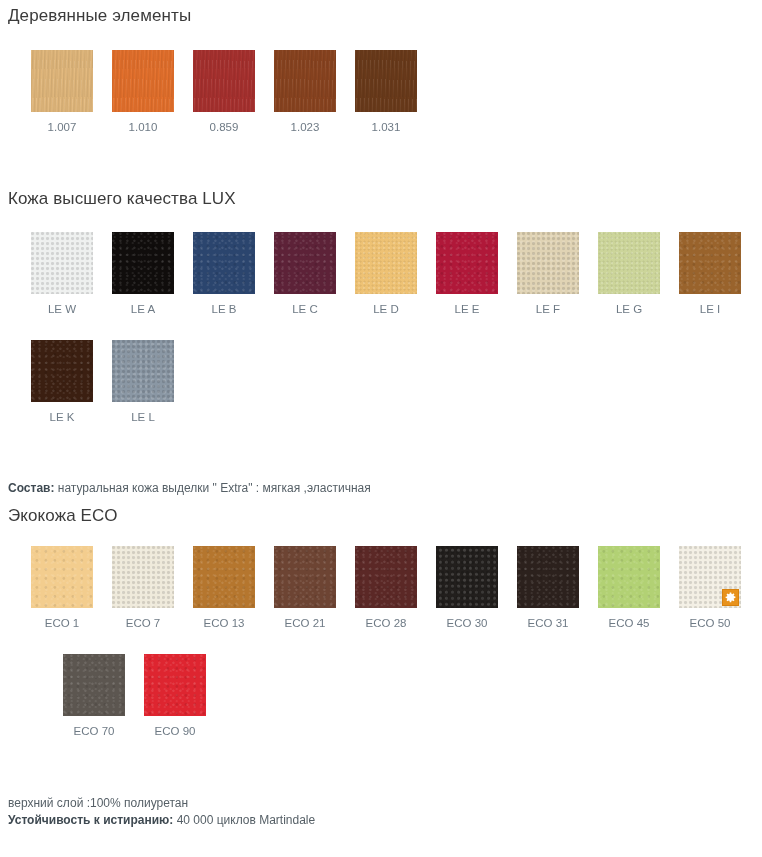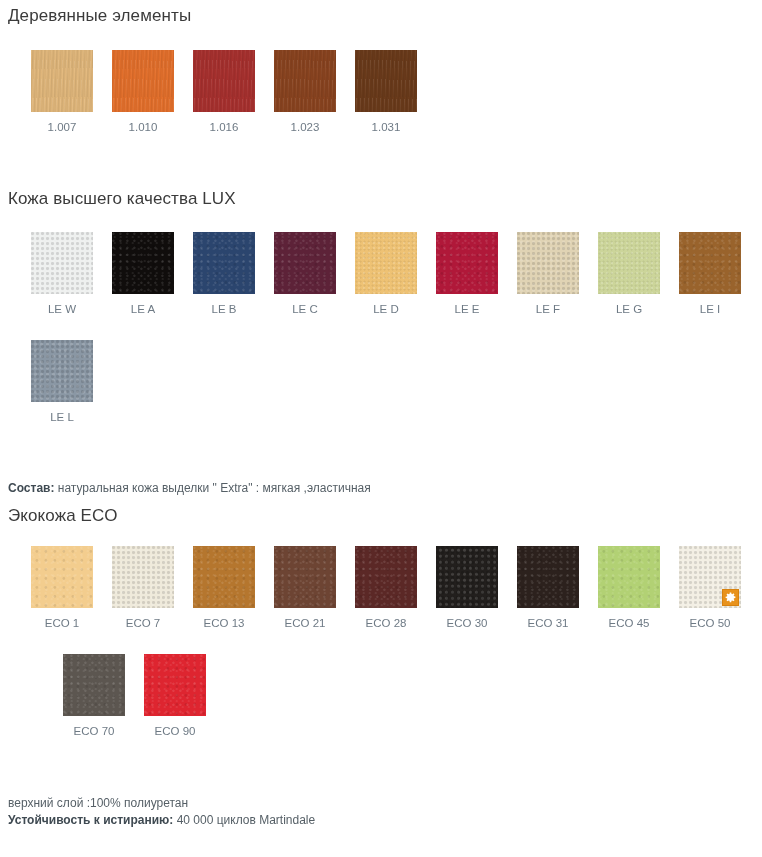--- a/index.html
+++ b/index.html
@@ -154,21 +154,21 @@
       <div class="swatch-cell">
         <span class="swatch-chip tex-wood" style="background-color: rgb(226, 184, 124);"></span>
         <span class="swatch-label">1.007</span>
       </div>
       <div class="swatch-cell">
         <span class="swatch-chip tex-wood" style="background-color: rgb(228, 112, 44);"></span>
         <span class="swatch-label">1.010</span>
       </div>
       <div class="swatch-cell">
         <span class="swatch-chip tex-wood" style="background-color: rgb(168, 49, 47);"></span>
-        <span class="swatch-label">1.016</span>
+        <span class="swatch-label">0.859</span>
       </div>
       <div class="swatch-cell">
         <span class="swatch-chip tex-wood" style="background-color: rgb(138, 68, 32);"></span>
         <span class="swatch-label">1.023</span>
       </div>
       <div class="swatch-cell">
         <span class="swatch-chip tex-wood" style="background-color: rgb(107, 59, 27);"></span>
         <span class="swatch-label">1.031</span>
       </div>
     </div>
@@ -214,20 +214,24 @@
       </div>
       <div class="swatch-cell">
         <span class="swatch-chip tex-leather" style="background-color: rgb(153, 99, 44);"></span>
         <span class="swatch-label">LE I</span>
       </div>
     </div>
   </div>
 
   <div class="abs" style="top:340px;">
     <div class="swatch-row">
+      <div class="swatch-cell">
+        <span class="swatch-chip tex-leather" style="background-color: rgb(59, 31, 17);"></span>
+        <span class="swatch-label">LE K</span>
+      </div>
       <div class="swatch-cell">
         <span class="swatch-chip tex-grain" style="background-color: rgb(138, 151, 164);"></span>
         <span class="swatch-label">LE L</span>
       </div>
     </div>
   </div>
 
   <div class="abs" style="top:480px;">
     <div class="spec">
       <span class="spec-line"><b>Состав:</b><span> натуральная кожа  выделки " Extra" : мягкая ,эластичная</span></span>

